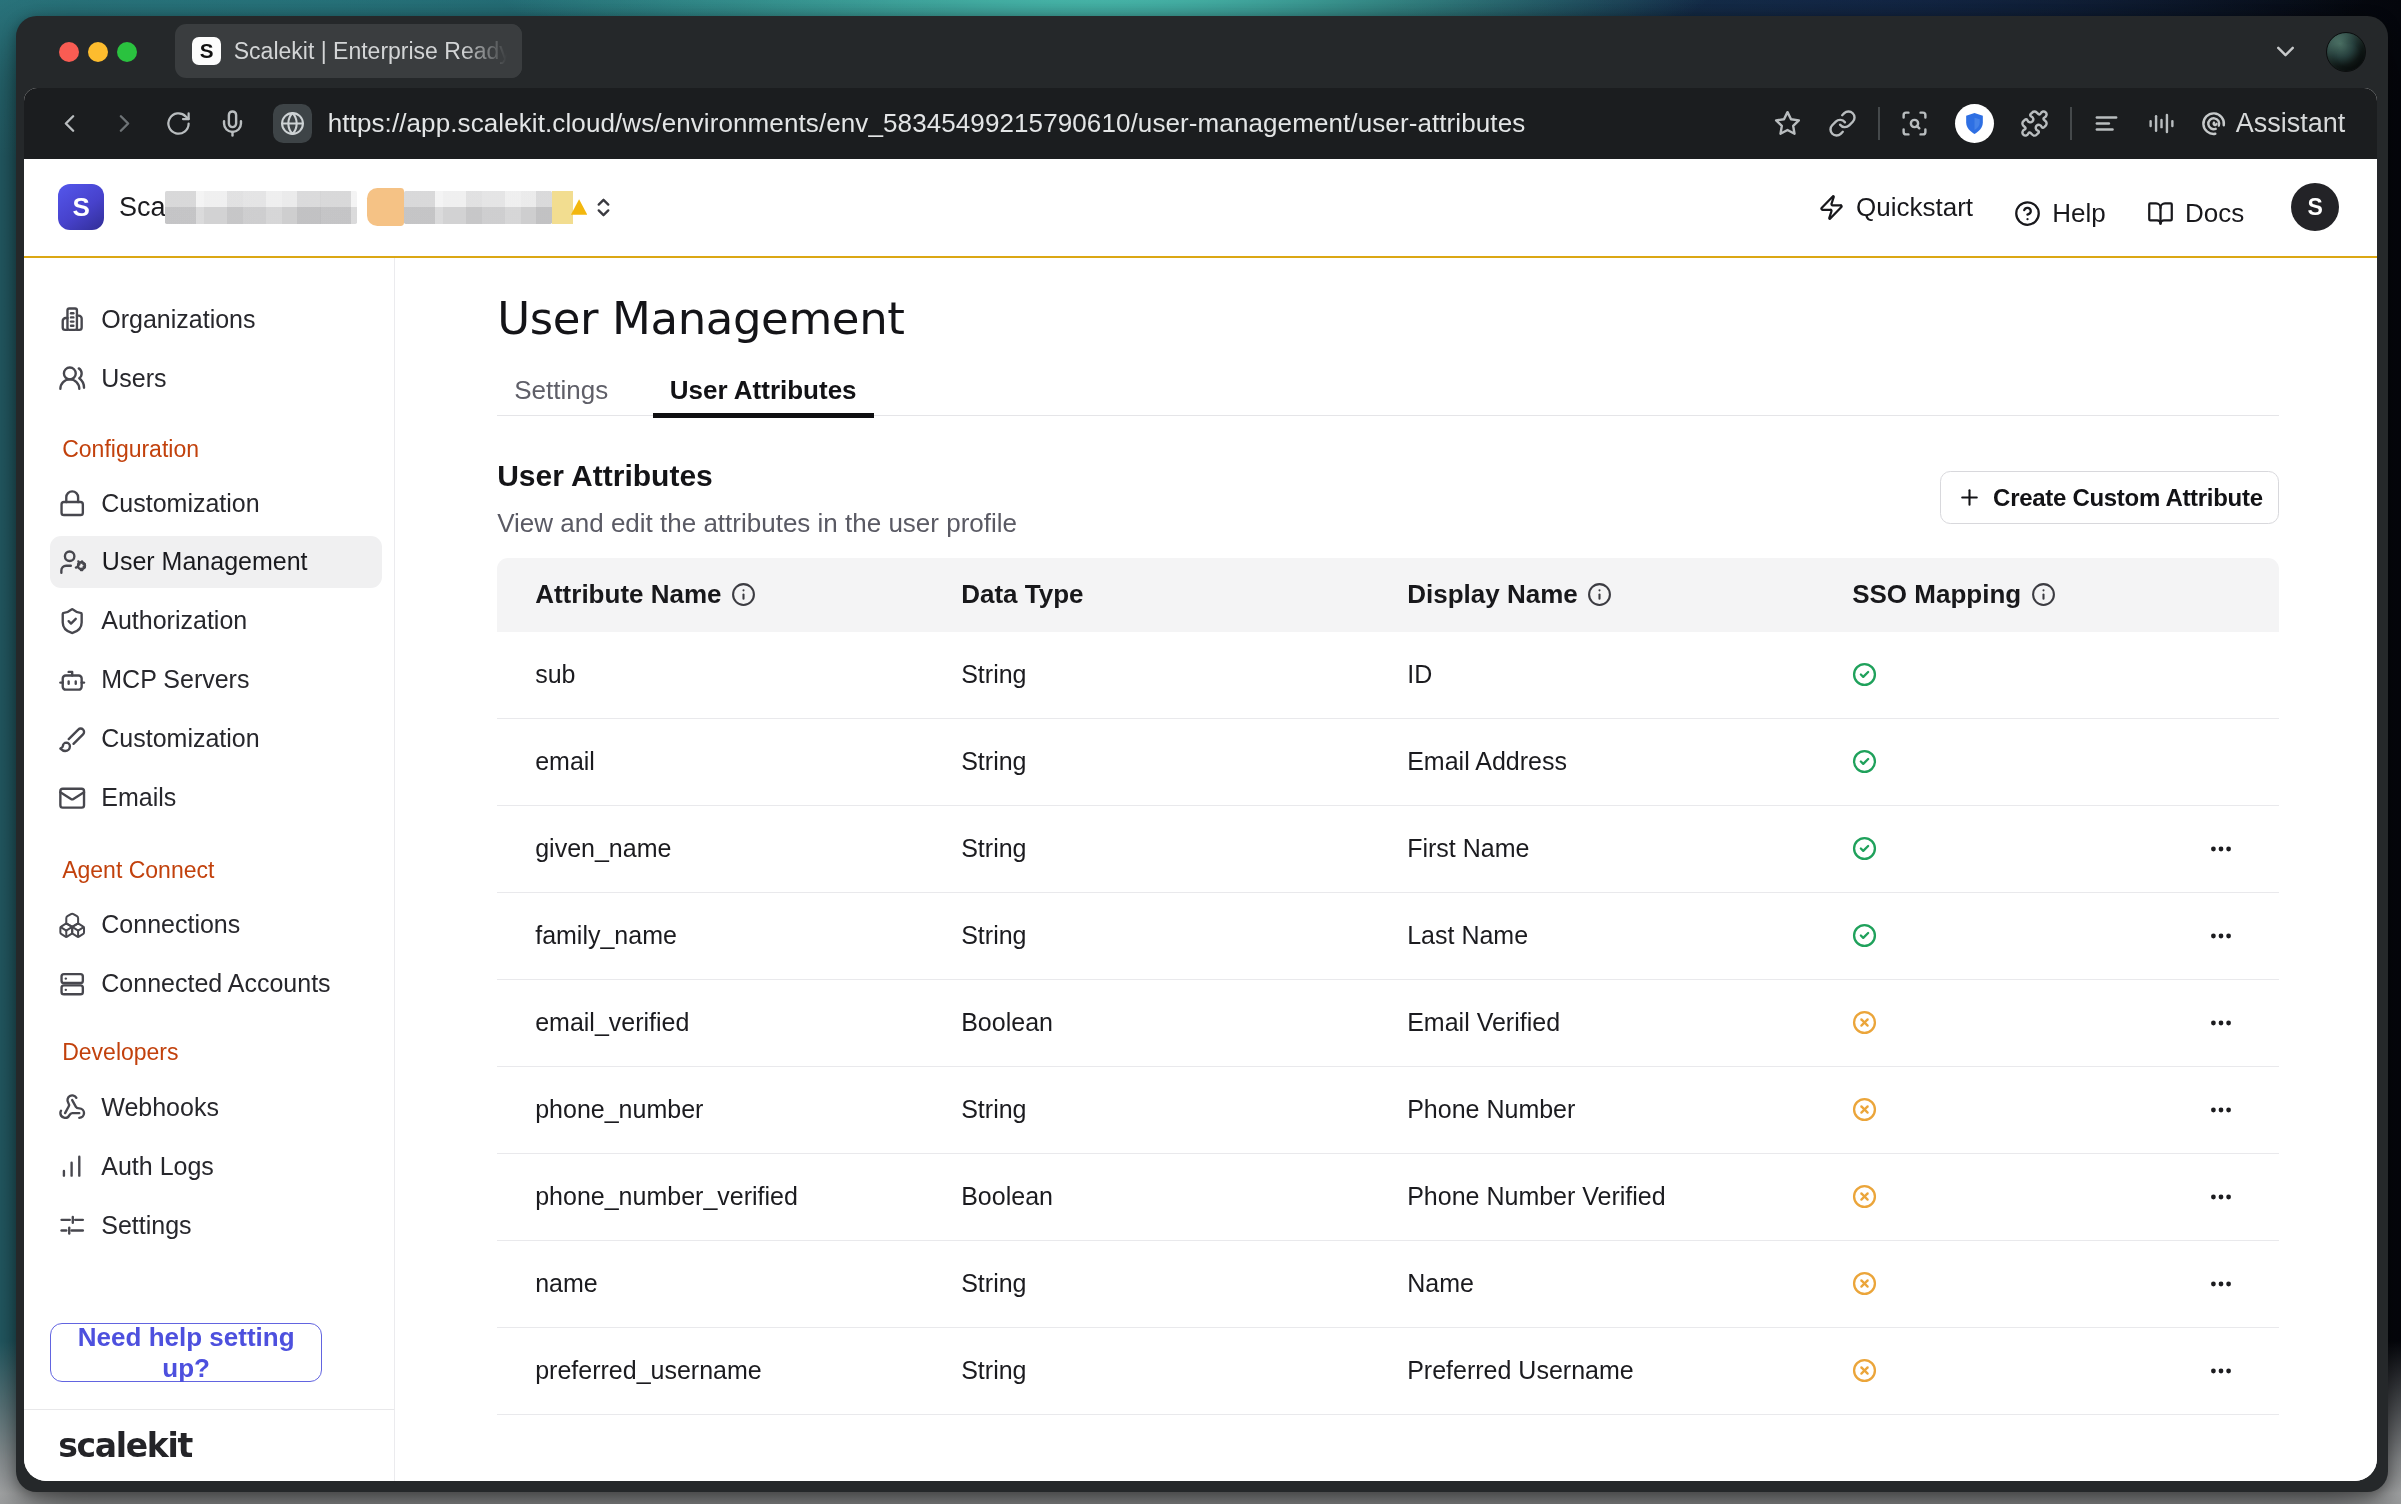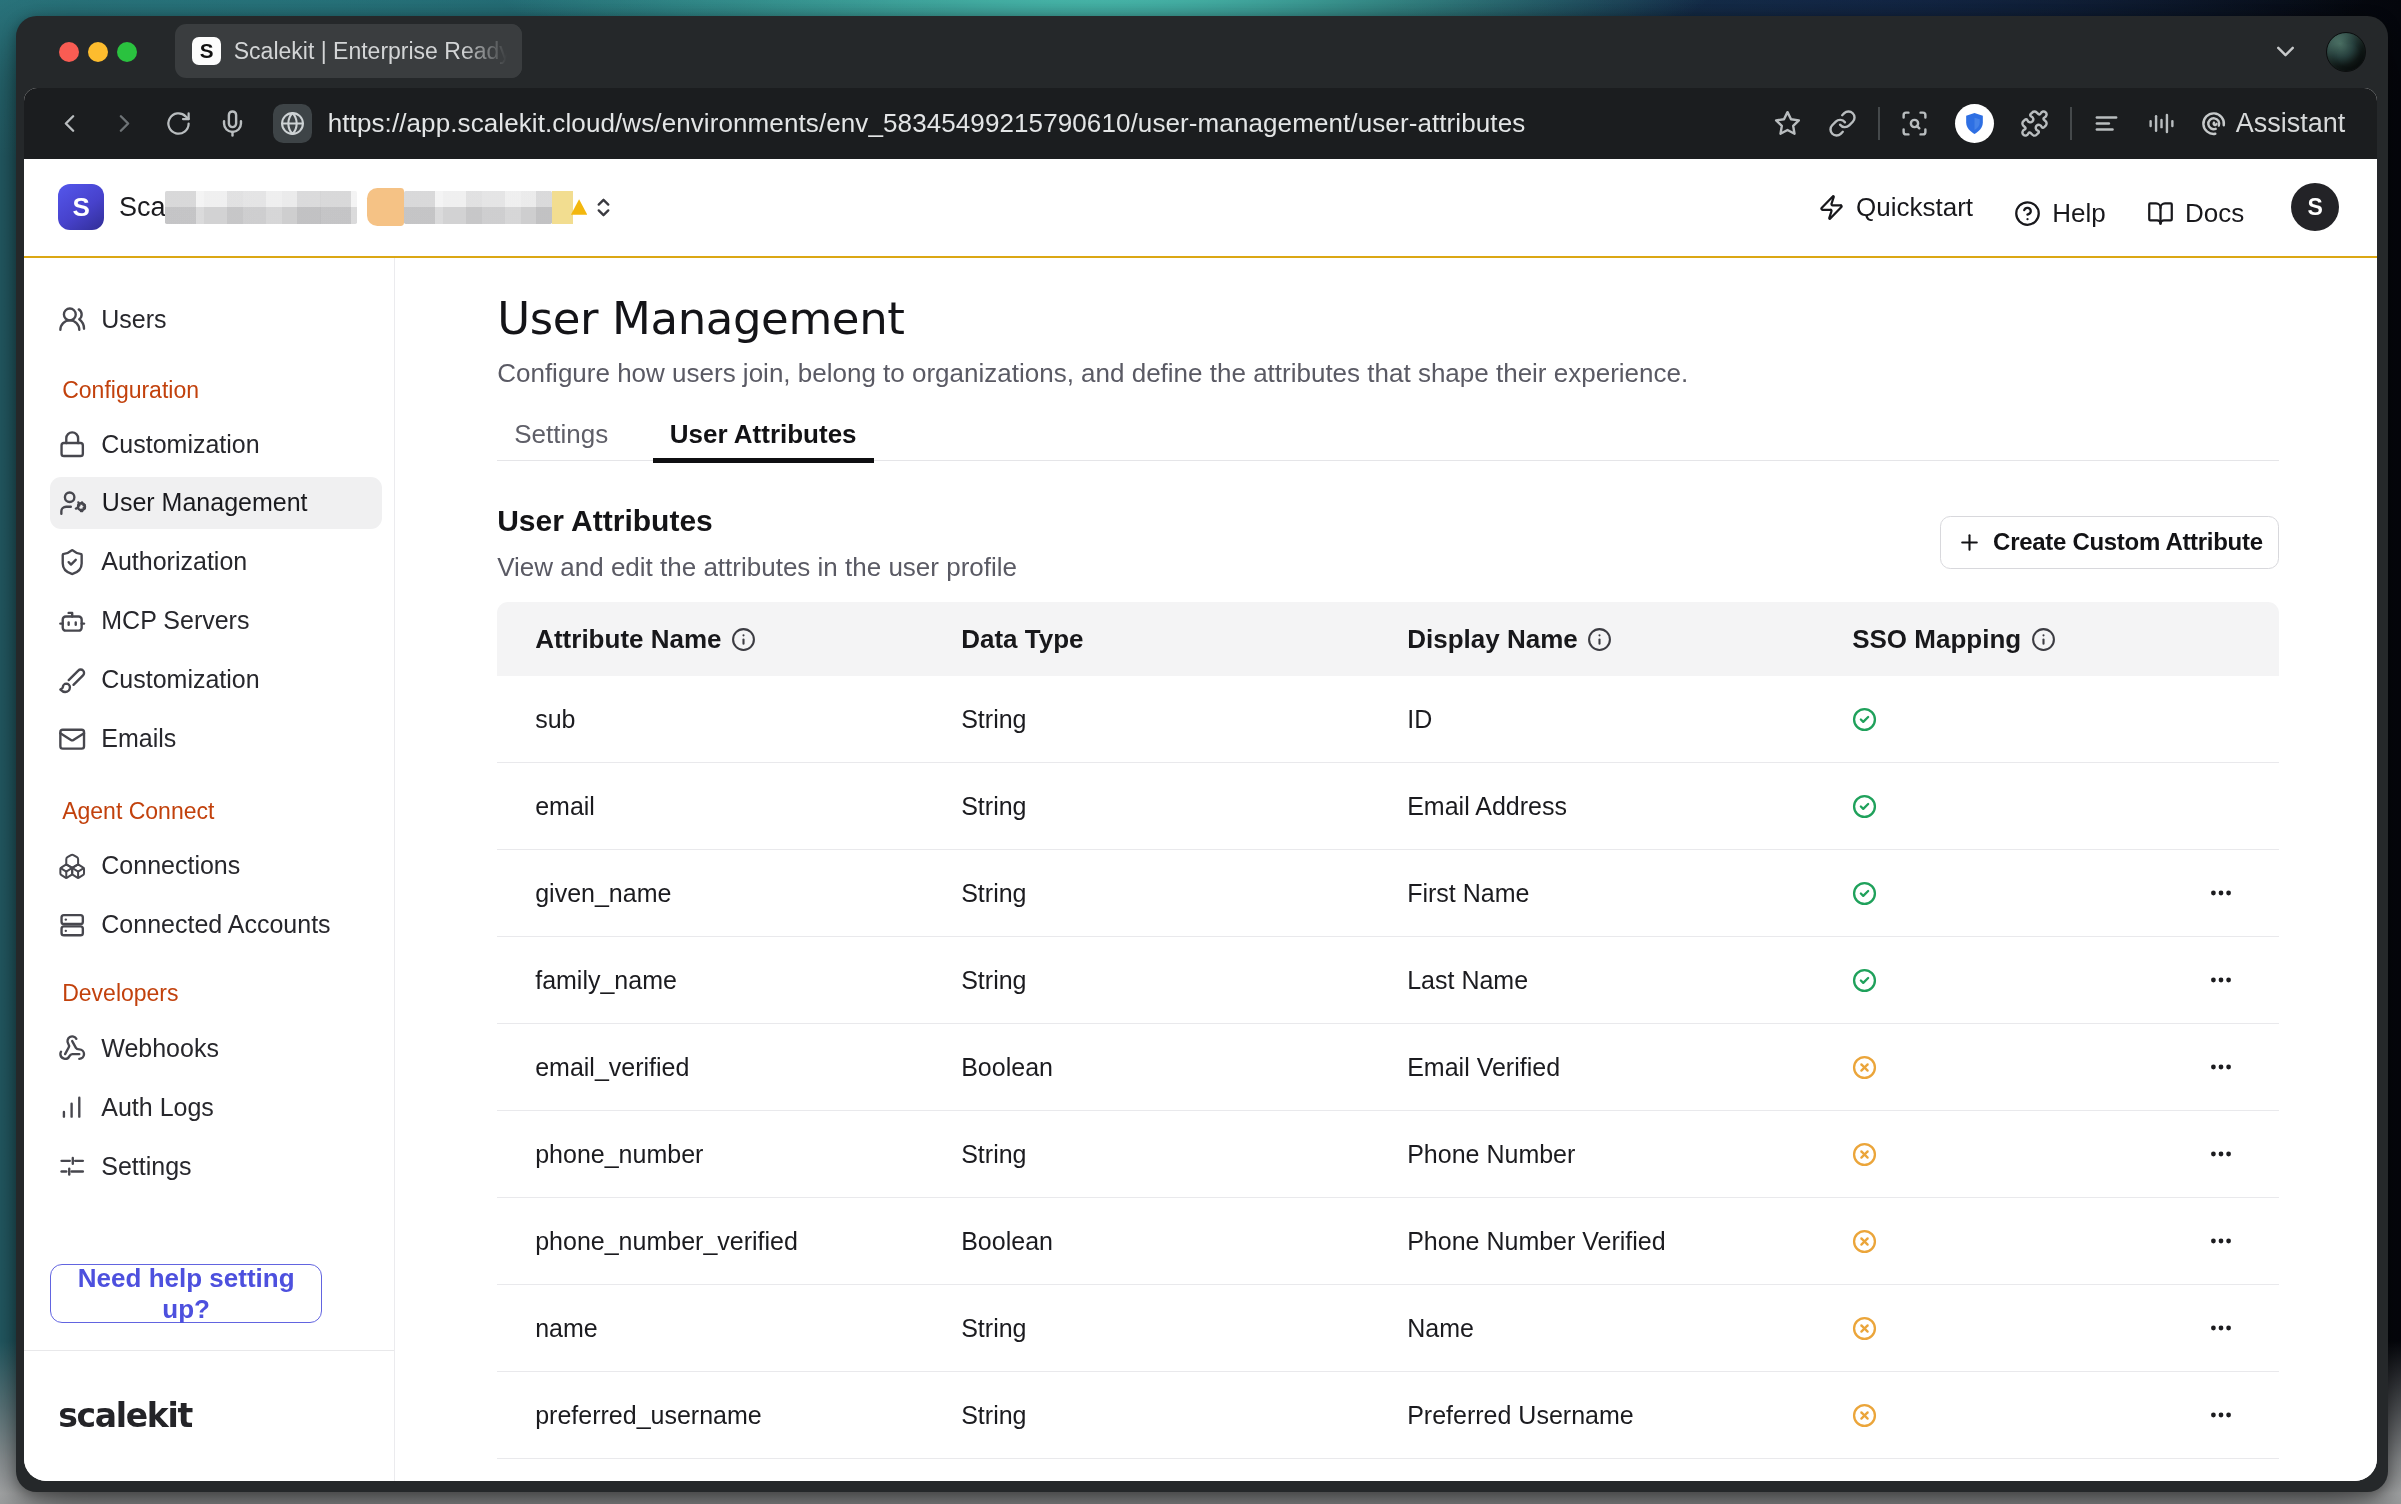--- a/index.html
+++ b/index.html
@@ -520,20 +520,26 @@
           </span>
           <span class="hdr-avatar">S</span>
         </span>
       </div>
 
       <div class="app-body">
 
         <aside class="sidebar">
           <div class="sn-item">
             <svg class="stroked" viewBox="0 0 24 24">
+                <use href="#i-org"></use>
+              </svg>
+            <span>Organizations</span>
+          </div>
+          <div class="sn-item">
+            <svg class="stroked" viewBox="0 0 24 24">
                 <use href="#i-users"></use>
               </svg>
             <span>Users</span>
           </div>
 
           <div class="sn-label l1">Configuration</div>
           <div class="sn-item">
             <svg class="stroked" viewBox="0 0 24 24">
                 <use href="#i-lock"></use>
               </svg>
@@ -606,21 +612,20 @@
 
           <button class="help-btn">Need help setting up?</button>
 
           <div class="side-foot">
             <span class="wordmark">scalekit</span>
           </div>
         </aside>
 
         <main class="main">
           <h1 class="page-title">User Management</h1>
-          <p class="page-sub">Configure how users join, belong to organizations, and define the attributes that shape their experience.</p>
 
           <div class="tabs">
             <span class="tab-item">Settings</span>
             <span class="tab-item active">User Attributes</span>
           </div>
 
           <div class="section-row">
             <div>
               <div class="section-heading">User Attributes</div>
               <div class="section-desc">View and edit the attributes in the user profile</div>

